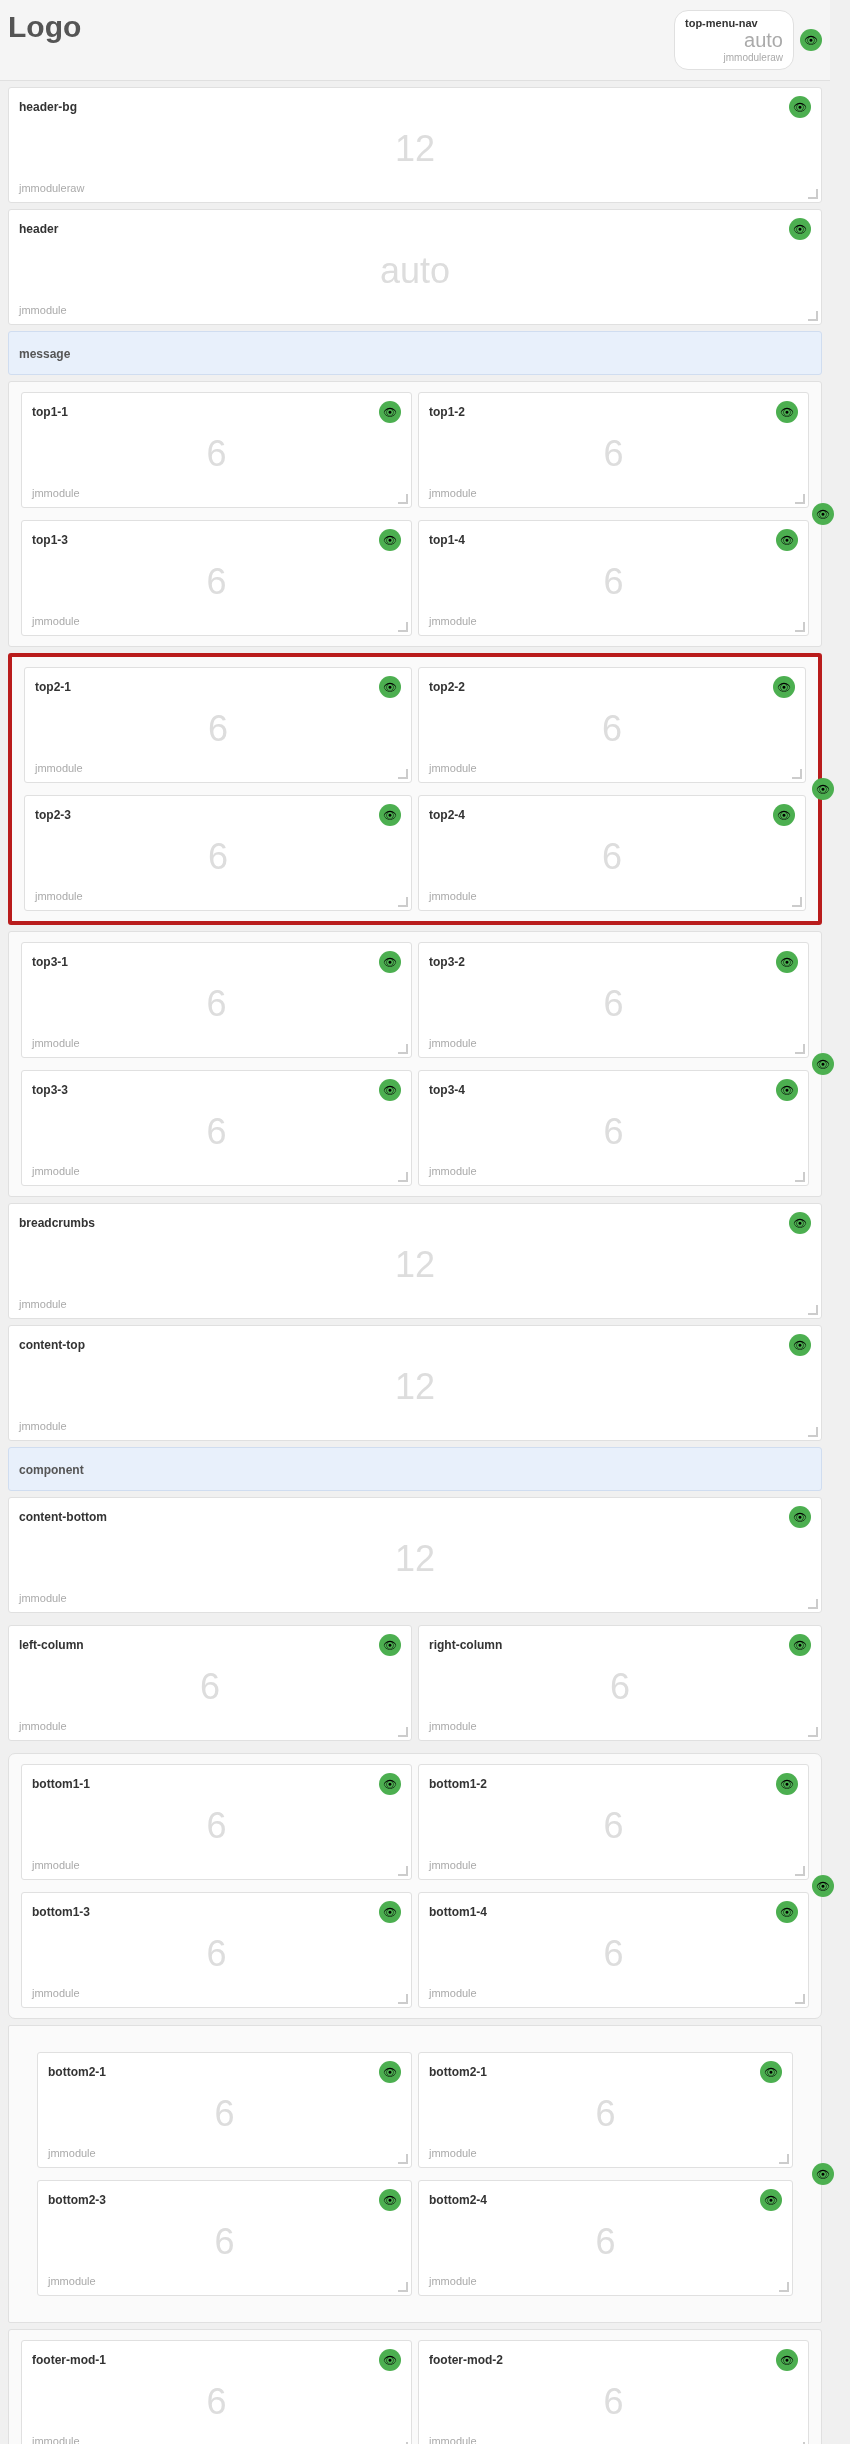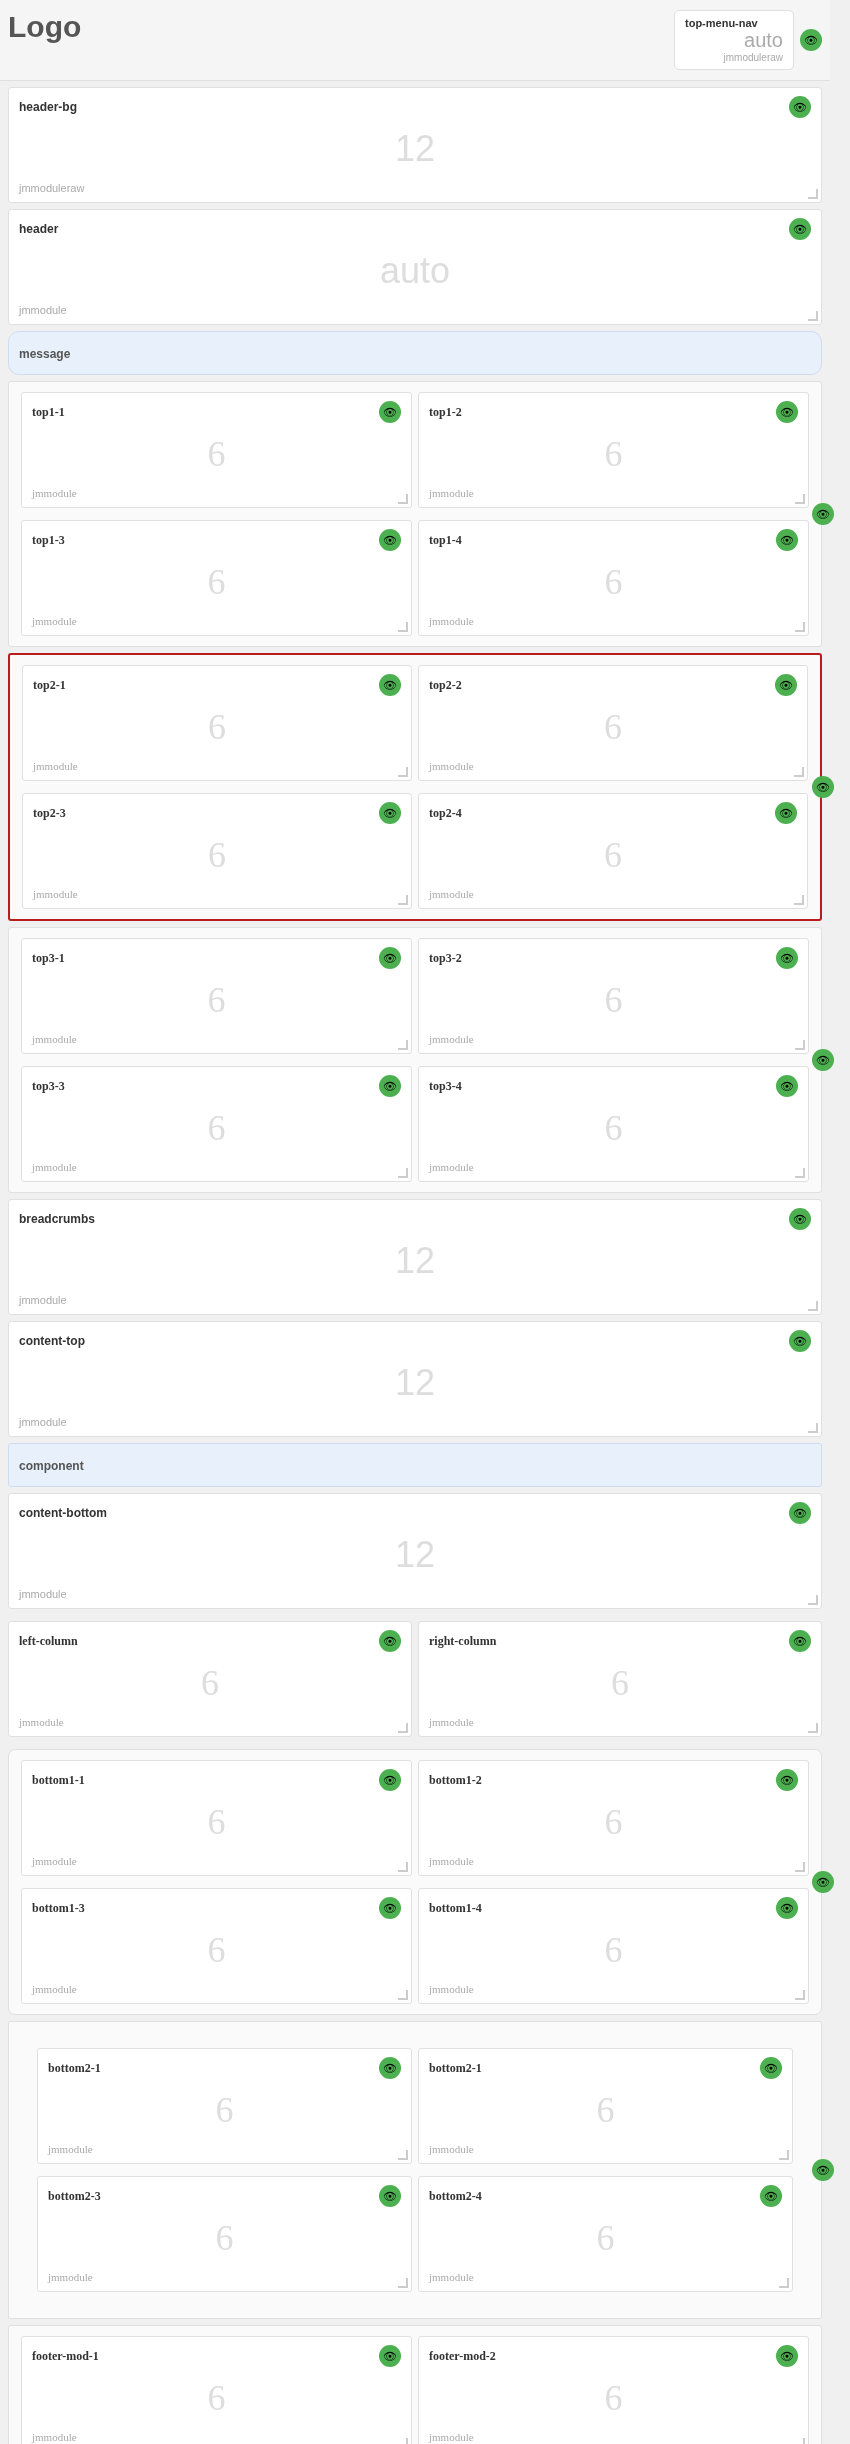--- a/index.html
+++ b/index.html
@@ -95,21 +95,21 @@
 
     .logo-text {
       font-size: 30px;
       font-weight: bold;
       color: #555;
     }
 
     .top-menu-nav-box {
       background: #fff;
       border: 1px solid #e0e0e0;
-      border-radius: 5px;
+      border-radius: 14px;
       padding: 6px 10px;
       text-align: right;
       min-width: 120px;
     }
 
     .top-menu-nav-label {
       font-size: 11px;
       color: #333;
       font-weight: bold;
     }
@@ -127,40 +127,39 @@
     .top-menu-header {
       display: flex;
       align-items: center;
       gap: 6px;
     }
 
     
     .two-col {
       display: flex;
       gap: 0;
-      font-family: Liberation Serif, serif;
     }
 
     .two-col > .section-wrapper {
       flex: 1;
     }
 
     .col-left {
       margin-right: 3px;
     }
     .col-right {
       margin-left: 3px;
     }
 
     
     .message-area {
       background: #e8f0fb;
       margin: 6px 8px;
       border: 1px solid #d0ddf0;
-      border-radius: 11px;
+      border-radius: 3px;
       padding: 12px 10px;
     }
 
     .message-label {
       font-size: 12px;
       color: #555;
       font-weight: bold;
     }
 
     
@@ -261,21 +260,21 @@
           <div class="section-number">6</div>
           <div class="section-type">jmmodule</div>
           <div class="resize-handle"></div>
         </div>
       </div>
     </div>
   </div>
 
   <div style="position:relative;margin:6px 0;">
     <div class="eye-icon" style="position:absolute;right:-4px;top:50%;transform:translateY(-50%);z-index:10;"></div>
-    <div style="background:#fafafa;border:2px solid #b91c1c;margin:0 8px 0 8px;padding:4px;border-radius:3px;">
+    <div style="background:#fafafa;border:4px solid #b91c1c;margin:0 8px 0 8px;padding:4px;border-radius:3px;">
       <div class="two-col">
         <div class="section-wrapper col-left">
           <div class="section-header">
             <span class="section-title">top2-1</span>
             <div class="eye-icon"></div>
           </div>
           <div class="section-number">6</div>
           <div class="section-type">jmmodule</div>
           <div class="resize-handle"></div>
         </div>

